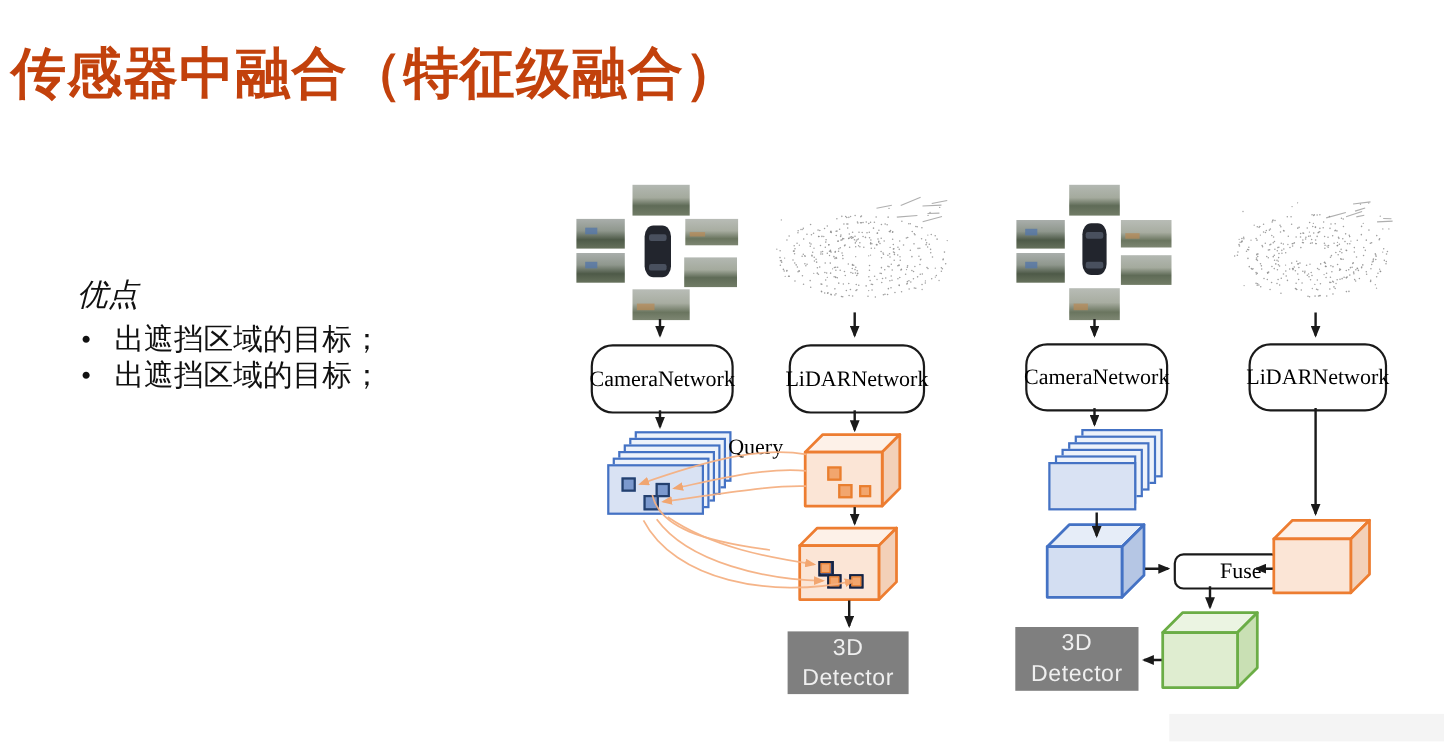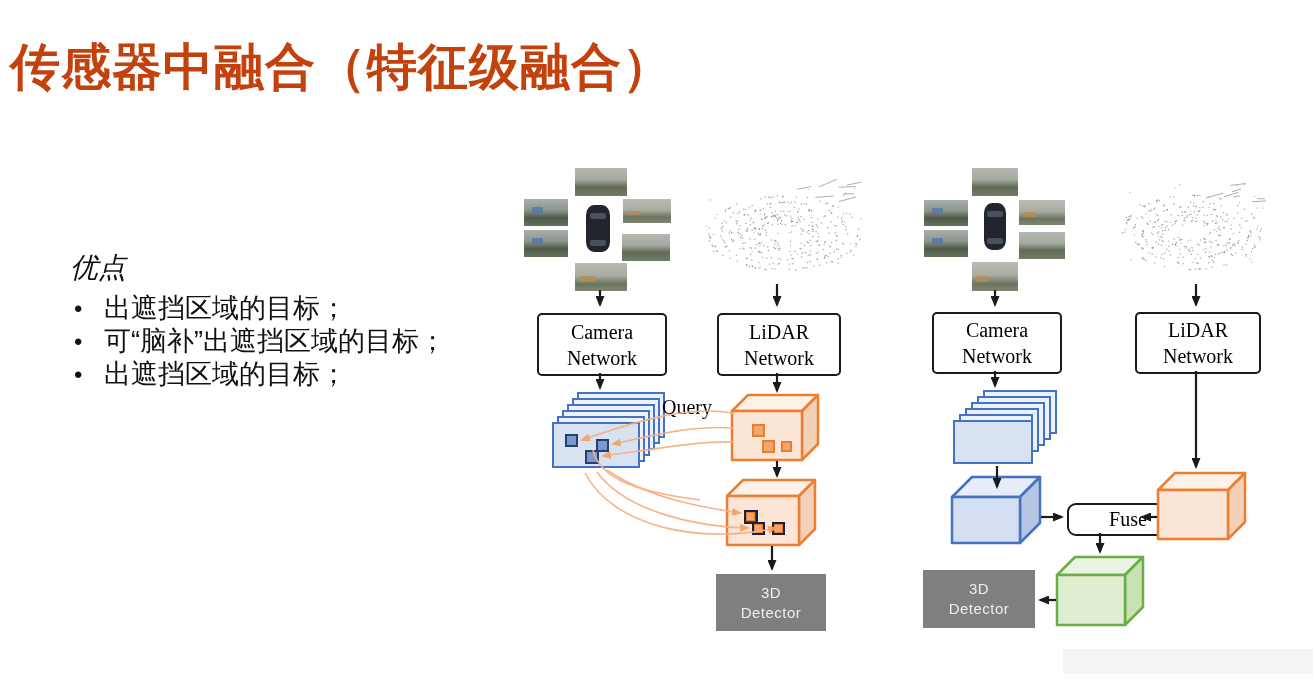--- a/index.html
+++ b/index.html
@@ -14,28 +14,28 @@
   }
   
   .adv-heading{position:absolute;left:70px;top:249px;font-size:28px;color:#111;font-style:italic;}
   .adv-list{position:absolute;left:70px;top:292px;width:445px;margin:0;padding:0;list-style:none;}
   .adv-list li{
     position:relative;padding-left:34px;font-size:27px;line-height:33px;color:#111;width:400px;
   }
   .adv-list li::before{content:"•";position:absolute;left:4px;top:0;font-size:24px;}
   
   .net-box{
-    position:absolute;background:#fff;border:2.5px solid #1a1a1a;border-radius:5px;
-    display:flex;flex-direction:column;align-items:center;justify-content:center;
+    position:absolute;background:#fff;border:2.5px solid #1a1a1a;border-radius:20px;
+    display:flex;flex-direction:row;align-items:center;justify-content:center;
     font-family:"Liberation Serif","DejaVu Serif",serif;font-size:20px;color:#000;line-height:1.3;
   }
   .detector-box{
     position:absolute;background:#7f7f7f;color:#efefef;
     display:flex;flex-direction:column;align-items:center;justify-content:center;
-    font-size:15px;line-height:1.32;font-weight:400;letter-spacing:.5px;
+    font-size:21px;line-height:1.32;font-weight:400;letter-spacing:.5px;
   }
   .fuse-box{
     position:absolute;background:#fff;border:2px solid #1a1a1a;border-radius:9px;
     display:flex;align-items:center;justify-content:center;
     font-family:"Liberation Serif","DejaVu Serif",serif;font-size:20px;color:#000;padding-left:24px;
   }
   .serif-label{
     position:absolute;font-family:"Liberation Serif","DejaVu Serif",serif;
     font-size:20px;color:#000;
   }
@@ -66,21 +66,20 @@
 </head>
 <body>
 
 <div id="slide">
 
   <div class="slide-title">传感器中融合（特征级融合）</div>
 
   <div class="adv-heading">优点</div>
   <ul class="adv-list">
     <li>出遮挡区域的目标；</li>
-    <li>可“脑补”出遮挡区域的目标；</li>
     <li>出遮挡区域的目标；</li>
   </ul>
 
   <div>
     <div class="cam v1" style="left:575px;top:168px;width:52px;height:28px"></div>
     <div class="cam v2" style="left:524px;top:199px;width:44px;height:27px"></div>
     <div class="cam v3" style="left:623px;top:199px;width:48px;height:24px"></div>
     <div class="cam v2" style="left:524px;top:230px;width:44px;height:27px"></div>
     <div class="cam v1" style="left:622px;top:234px;width:48px;height:27px"></div>
     <div class="cam v3" style="left:575px;top:263px;width:52px;height:28px"></div>

